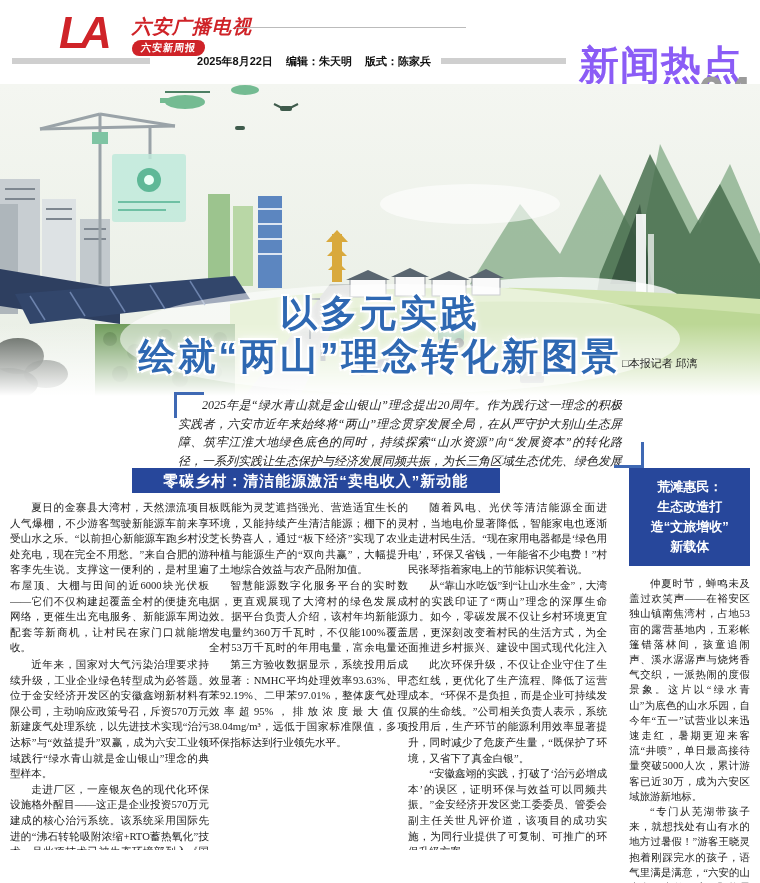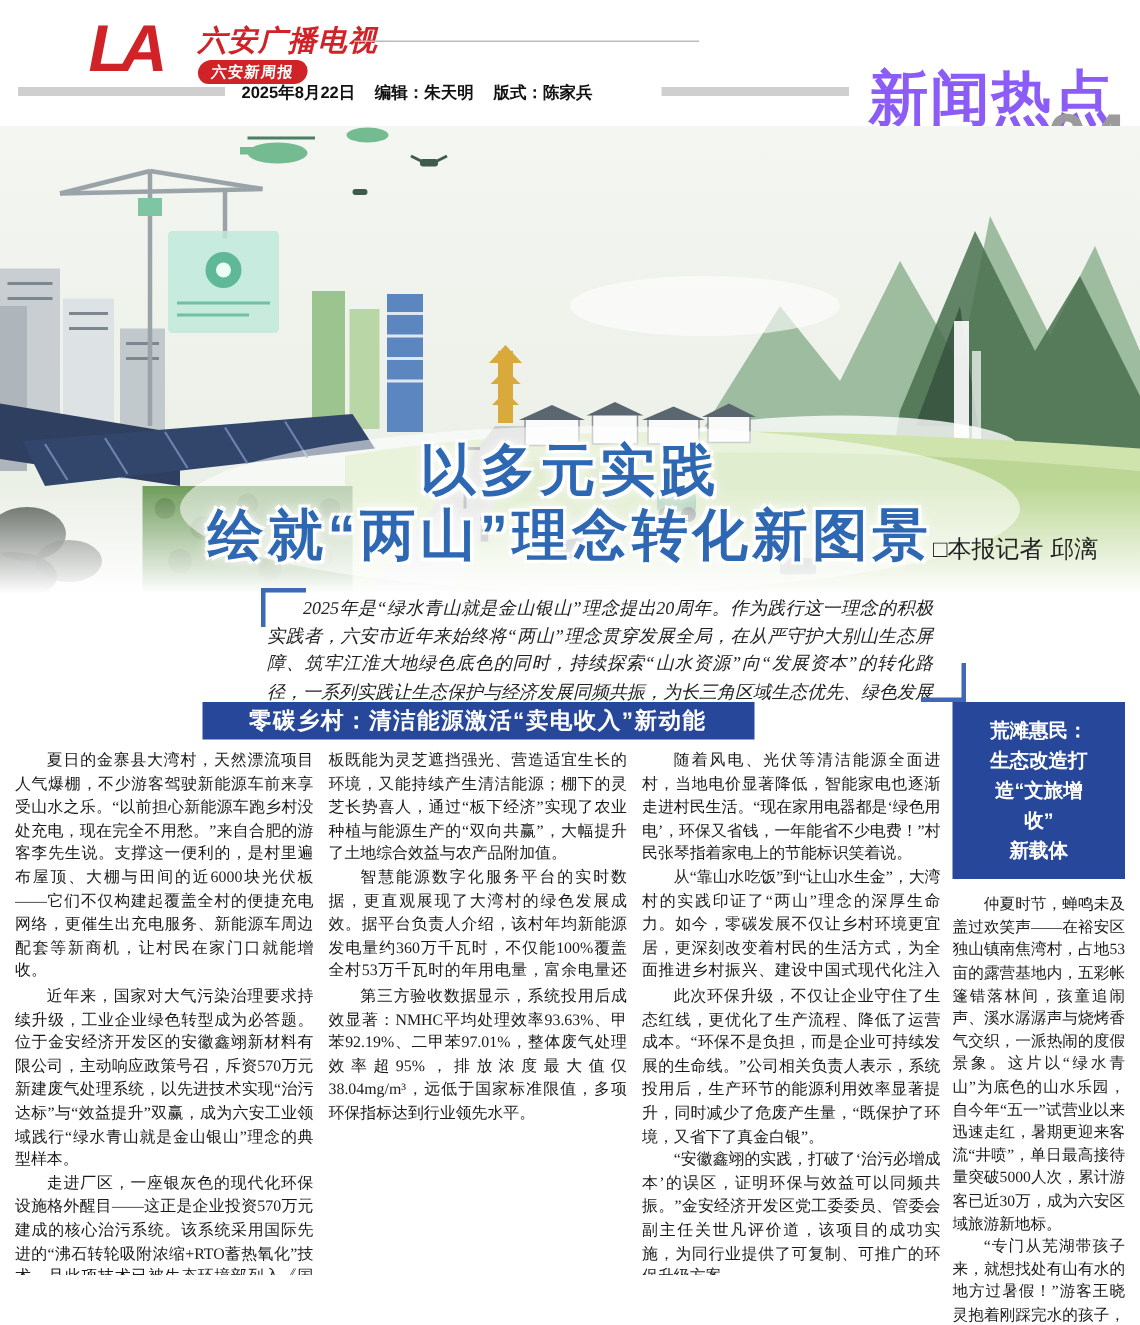--- a/index.html
+++ b/index.html
@@ -11,61 +11,61 @@
   .monogram { position:absolute; left:55px; top:8px; font-family:"Liberation Sans",sans-serif;
               font-weight:900; font-style:italic; font-size:44px; color:#cf2328; letter-spacing:-6px; }
   .brand-script { position:absolute; left:128px; top:14px; font-family:"Liberation Serif",serif;
               font-weight:bold; font-style:italic; font-size:19px; color:#cf2328; letter-spacing:1px; }
   .brand-rule { position:absolute; left:232px; top:27px; width:230px; height:1px; background:#bbb; }
   .brand-badge { position:absolute; left:128px; top:40px; background:#cf2328; color:#fff;
               font-family:"Liberation Sans",sans-serif; font-size:10px; font-weight:bold;
               padding:1px 9px; border-radius:9px; transform:skewX(-6deg); letter-spacing:1px; }
   .daterow-barL { position:absolute; left:8px; top:58px; width:138px; height:6px; background:#cfcfcf; }
   .daterow-barR { position:absolute; left:437px; top:58px; width:125px; height:6px; background:#cfcfcf; }
-  .daterow-text { position:absolute; left:152px; top:54px; width:280px; text-align:left;
+  .daterow-text { position:absolute; left:152px; top:54px; width:280px; text-align:right;
               font-family:"Liberation Sans",sans-serif; font-size:11px; font-weight:bold; color:#111;
               white-space:nowrap; }
   .daterow-text span { margin:0 5px; }
   .section-name { position:absolute; left:575px; top:38px; font-family:"Liberation Sans",sans-serif;
               font-weight:900; font-size:40px; color:#8b5cf6; letter-spacing:1px; }
   .page-num { position:absolute; left:694px; top:26px; font-family:"Liberation Sans",sans-serif;
               font-weight:900; font-size:48px; color:#9b9b9b;margin-top:40px; }
 
   
   .banner { position:absolute; left:0; top:84px; width:760px; height:312px; }
   .banner svg { display:block; }
   .headline { position:absolute; left:0; width:760px; text-align:center;
               font-family:"Liberation Sans",sans-serif; font-weight:900; color:#2e68b2;
               text-shadow:-2px -2px 0 #fff, 2px -2px 0 #fff, -2px 2px 0 #fff, 2px 2px 0 #fff,
                           0 0 7px #fff, 0 0 10px #fff; letter-spacing:3px; }
   .headline.l1 { top:205px; font-size:37px; }
   .headline.l2 { top:248px; font-size:37px; }
-  .byline { position:absolute; left:622px; top:272px; font-size:16px; color:#222;
-              font-family:Liberation Sans, sans-serif; }
+  .byline { position:absolute; left:622px; top:272px; font-size:11px; color:#222;
+              font-family:Liberation Serif, serif; }
 
   
   .intro-box { position:absolute; left:150px; top:390px; width:500px; height:78px; padding:6px 28px 0 28px; }
   .intro-text { font-size:12px; line-height:18.5px; color:#222; font-style:italic;
               text-indent:2em; text-align:justify; }
   .corner { position:absolute; width:30px; height:26px; }
   .corner.tl { left:24px; top:2px; border-left:3px solid #3f69b4; border-top:3px solid #3f69b4; }
   .corner.br { right:6px; bottom:0px; border-right:3px solid #3f69b4; border-bottom:3px solid #3f69b4; }
 
   
   .content { position:absolute; left:10px; top:468px; width:740px; height:415px; display:flex; }
   .main-left { width:618px; }
   .right-col { width:122px; margin-left:8px; }
 
   .sec-bar { background:#27479b; color:#fff; font-family:"Liberation Sans",sans-serif;
              font-weight:bold; font-size:15px; text-align:center; height:25px; line-height:25px;
              letter-spacing:1px; margin:0 auto; }
   .sec1 .sec-bar { width:368px; margin-bottom:7px; }
   .sec2 .sec-bar { width:400px; margin-top:9px; margin-bottom:6px; }
 
-  .cols { display:flex; gap:10px; }
+  .cols { display:flex; }
   .col { width:199px; overflow:hidden; }
   .sec1 .col { height:157px; }
   .sec2 .col { height:193px; }
   .col p, .right-body p { font-size:10.6px; line-height:15.6px; color:#1a1a1a;
              text-align:justify; text-indent:2em; }
   .col p.cont { text-indent:0; }
 
   .right-head { background:#27479b; color:#fff; font-family:"Liberation Sans",sans-serif;
              font-weight:bold; font-size:13px; line-height:20px; text-align:center;
              padding:9px 19px; margin-bottom:10px; }

